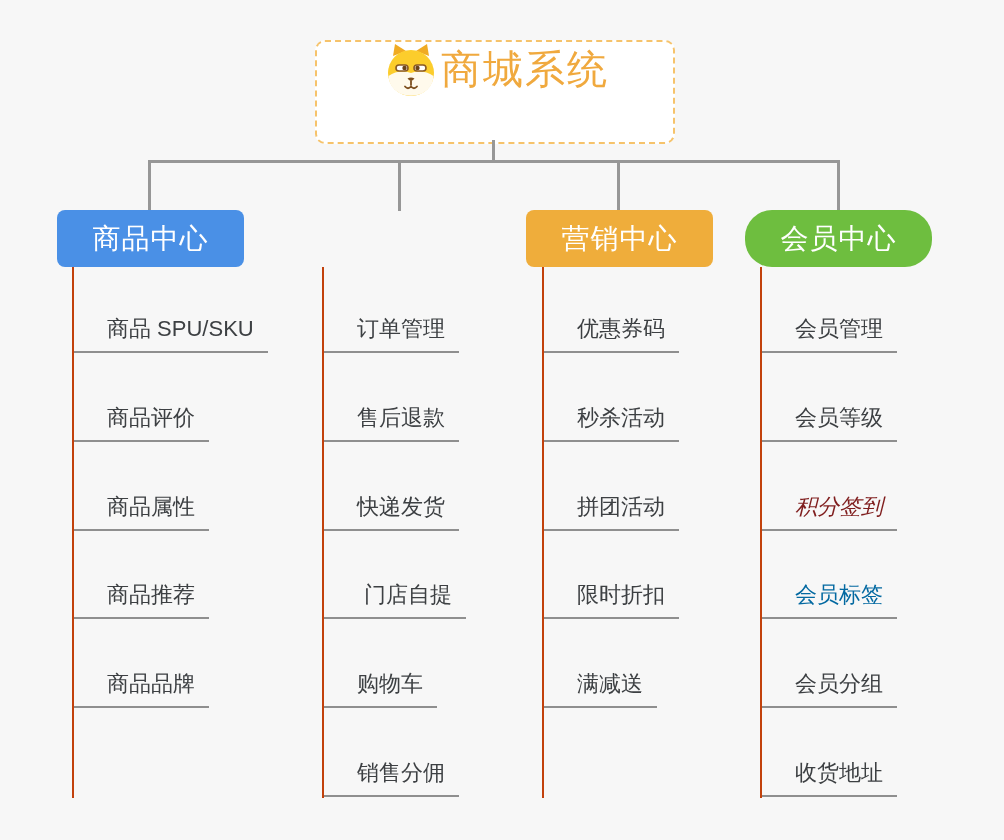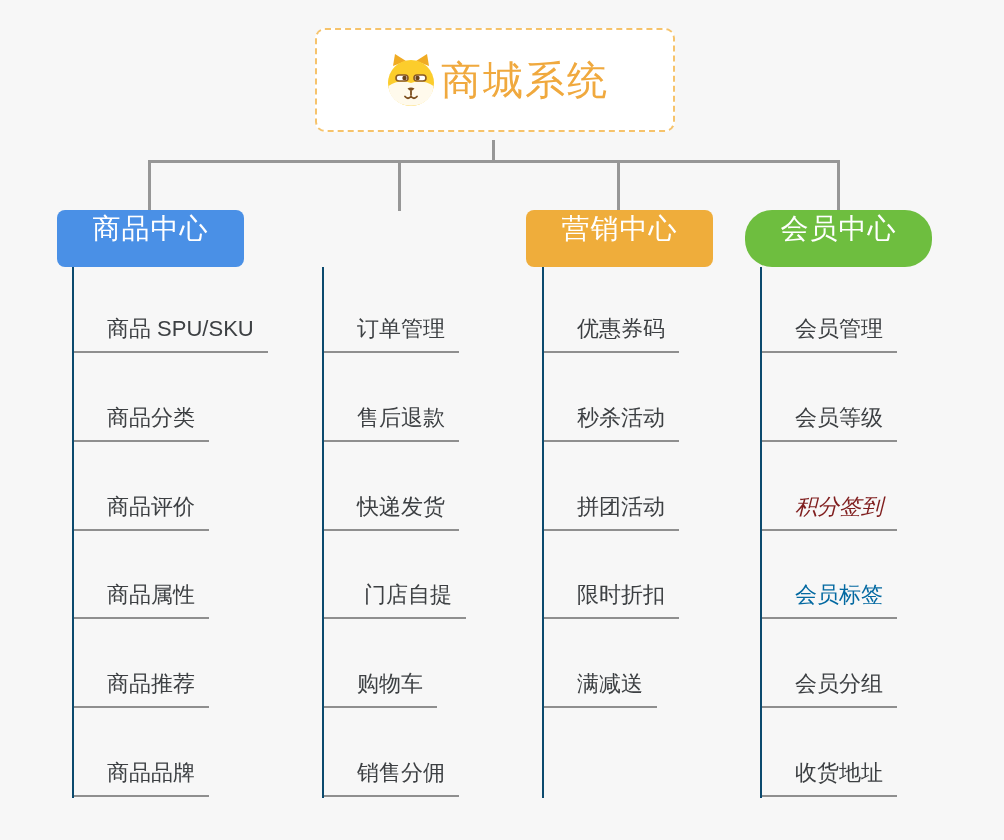--- a/index.html
+++ b/index.html
@@ -1,42 +1,42 @@
 <!DOCTYPE html>
 <html><head>
 <meta charset="utf-8">
 <style>
   html,body{margin:0;padding:0;}
   body{font-family:"Liberation Sans","DejaVu Sans",sans-serif;}
   .canvas{position:relative;width:1004px;height:840px;background:#f7f7f7;overflow:hidden;}
 
   
   .root-node{
-    position:absolute;left:315px;top:28px;width:360px;height:104px;
+    position:absolute;left:315px;top:40px;width:360px;height:104px;
     background:#ffffff;border:2px dashed #f6c36b;border-radius:10px;
-    box-sizing:border-box;display:flex;align-items:center;justify-content:center;
+    box-sizing:border-box;display:flex;justify-content:center;
   }
   .root-title{font-size:40px;letter-spacing:2px;font-weight:400;}
 
   
   .line{position:absolute;}
   .hline{height:3px;}
   .vline{width:3px;}
 
   
   .branch-box{
     position:absolute;top:210px;width:187px;height:57px;border-radius:8px;
-    display:flex;align-items:flex-start;justify-content:center;
+    display:flex;align-items:center;justify-content:center;
   }
   .branch-label{color:#ffffff;font-size:28px;letter-spacing:1px;}
 
   
   .column{
     position:absolute;top:267px;height:531px;width:280px;
-    border-left:2px solid #0c4a6e;box-sizing:border-box;
+    border-left:2px solid #c2410c;box-sizing:border-box;
     display:flex;flex-direction:column;
   }
   .cell{height:88.8px;display:flex;align-items:flex-end;}
   .cell.first{height:86px;}
   .child-topic{
     display:inline-block;white-space:nowrap;
     padding:0 14px 7px 33px;border-bottom:2px solid #8f8f8f;
     font-size:22px;
   }
 </style>
@@ -76,23 +76,20 @@
   <div class="branch-box" style="left: 526px; background: rgb(239, 173, 59);">
     <span class="branch-label">营销中心</span>
   </div>
   <div class="branch-box" style="left: 745px; background: rgb(110, 190, 63); border-radius: 27px;">
     <span class="branch-label">会员中心</span>
   </div>
 
   <div class="column" style="left:72px;">
     <div class="cell first">
         <span class="child-topic" style="color: rgb(61, 64, 67);">商品 SPU/SKU</span>
-      </div>
-    <div class="cell">
-        <span class="child-topic" style="color: rgb(61, 64, 67);">商品分类</span>
       </div>
     <div class="cell">
         <span class="child-topic" style="color: rgb(61, 64, 67);">商品评价</span>
       </div>
     <div class="cell">
         <span class="child-topic" style="color: rgb(61, 64, 67); margin-top: 8px;">商品属性</span>
       </div>
     <div class="cell">
         <span class="child-topic" style="color: rgb(61, 64, 67);">商品推荐</span>
       </div>

